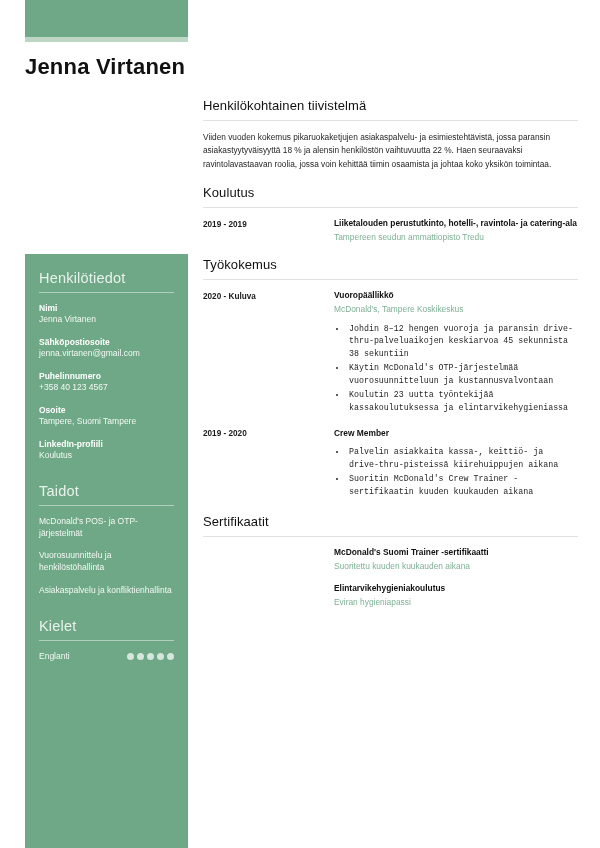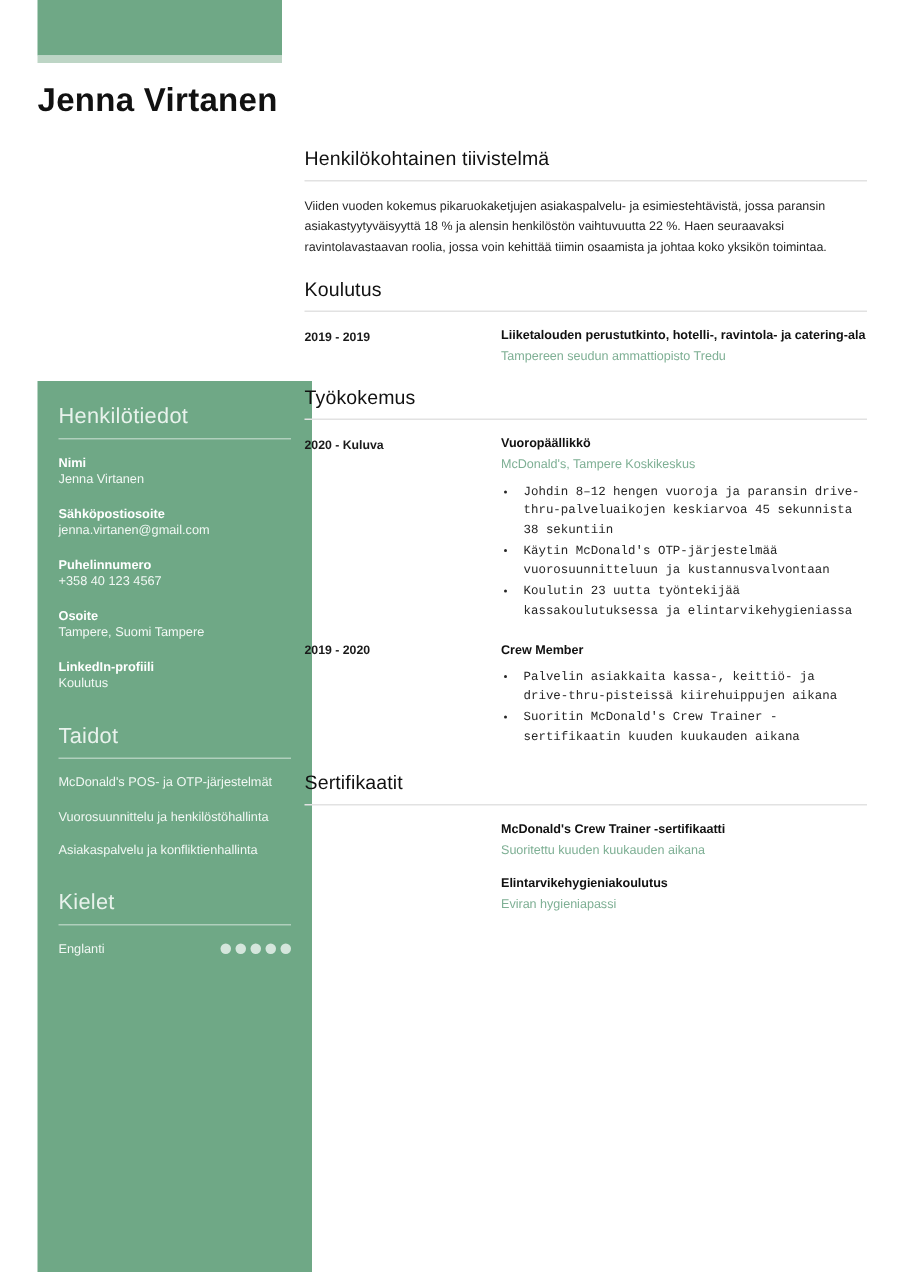--- a/index.html
+++ b/index.html
@@ -43,21 +43,21 @@
     letter-spacing: 0.2px;
     color: #111111;
     white-space: nowrap;
   }
 
   
   .sidebar {
     position: absolute;
     left: 25px;
     top: 254px;
-    width: 183px;
+    width: 163px;
     bottom: 0;
     background: #6fa886;
     padding: 16px 14px 0 14px;
     color: #ffffff;
   }
   .sb-heading {
     font-size: 14.5px;
     font-weight: normal;
     color: #e8f2ec;
     letter-spacing: 0.2px;
@@ -302,21 +302,21 @@
   </section>
 
   <section class="section">
     <h2 class="section-title">Sertifikaatit</h2>
     <div class="section-rule"></div>
 
     <div class="entry">
       <div class="entry-date"></div>
       <div class="entry-body">
         <div class="cert-entry">
-          <div class="entry-role">McDonald's Crew Trainer -sertifikaatti</div>
+          <div class="entry-role">McDonald's Suomi Trainer -sertifikaatti</div>
           <div class="entry-org">Suoritettu kuuden kuukauden aikana</div>
         </div>
         <div class="cert-entry">
           <div class="entry-role">Elintarvikehygieniakoulutus</div>
           <div class="entry-org">Eviran hygieniapassi</div>
         </div>
       </div>
     </div>
   </section>
 

